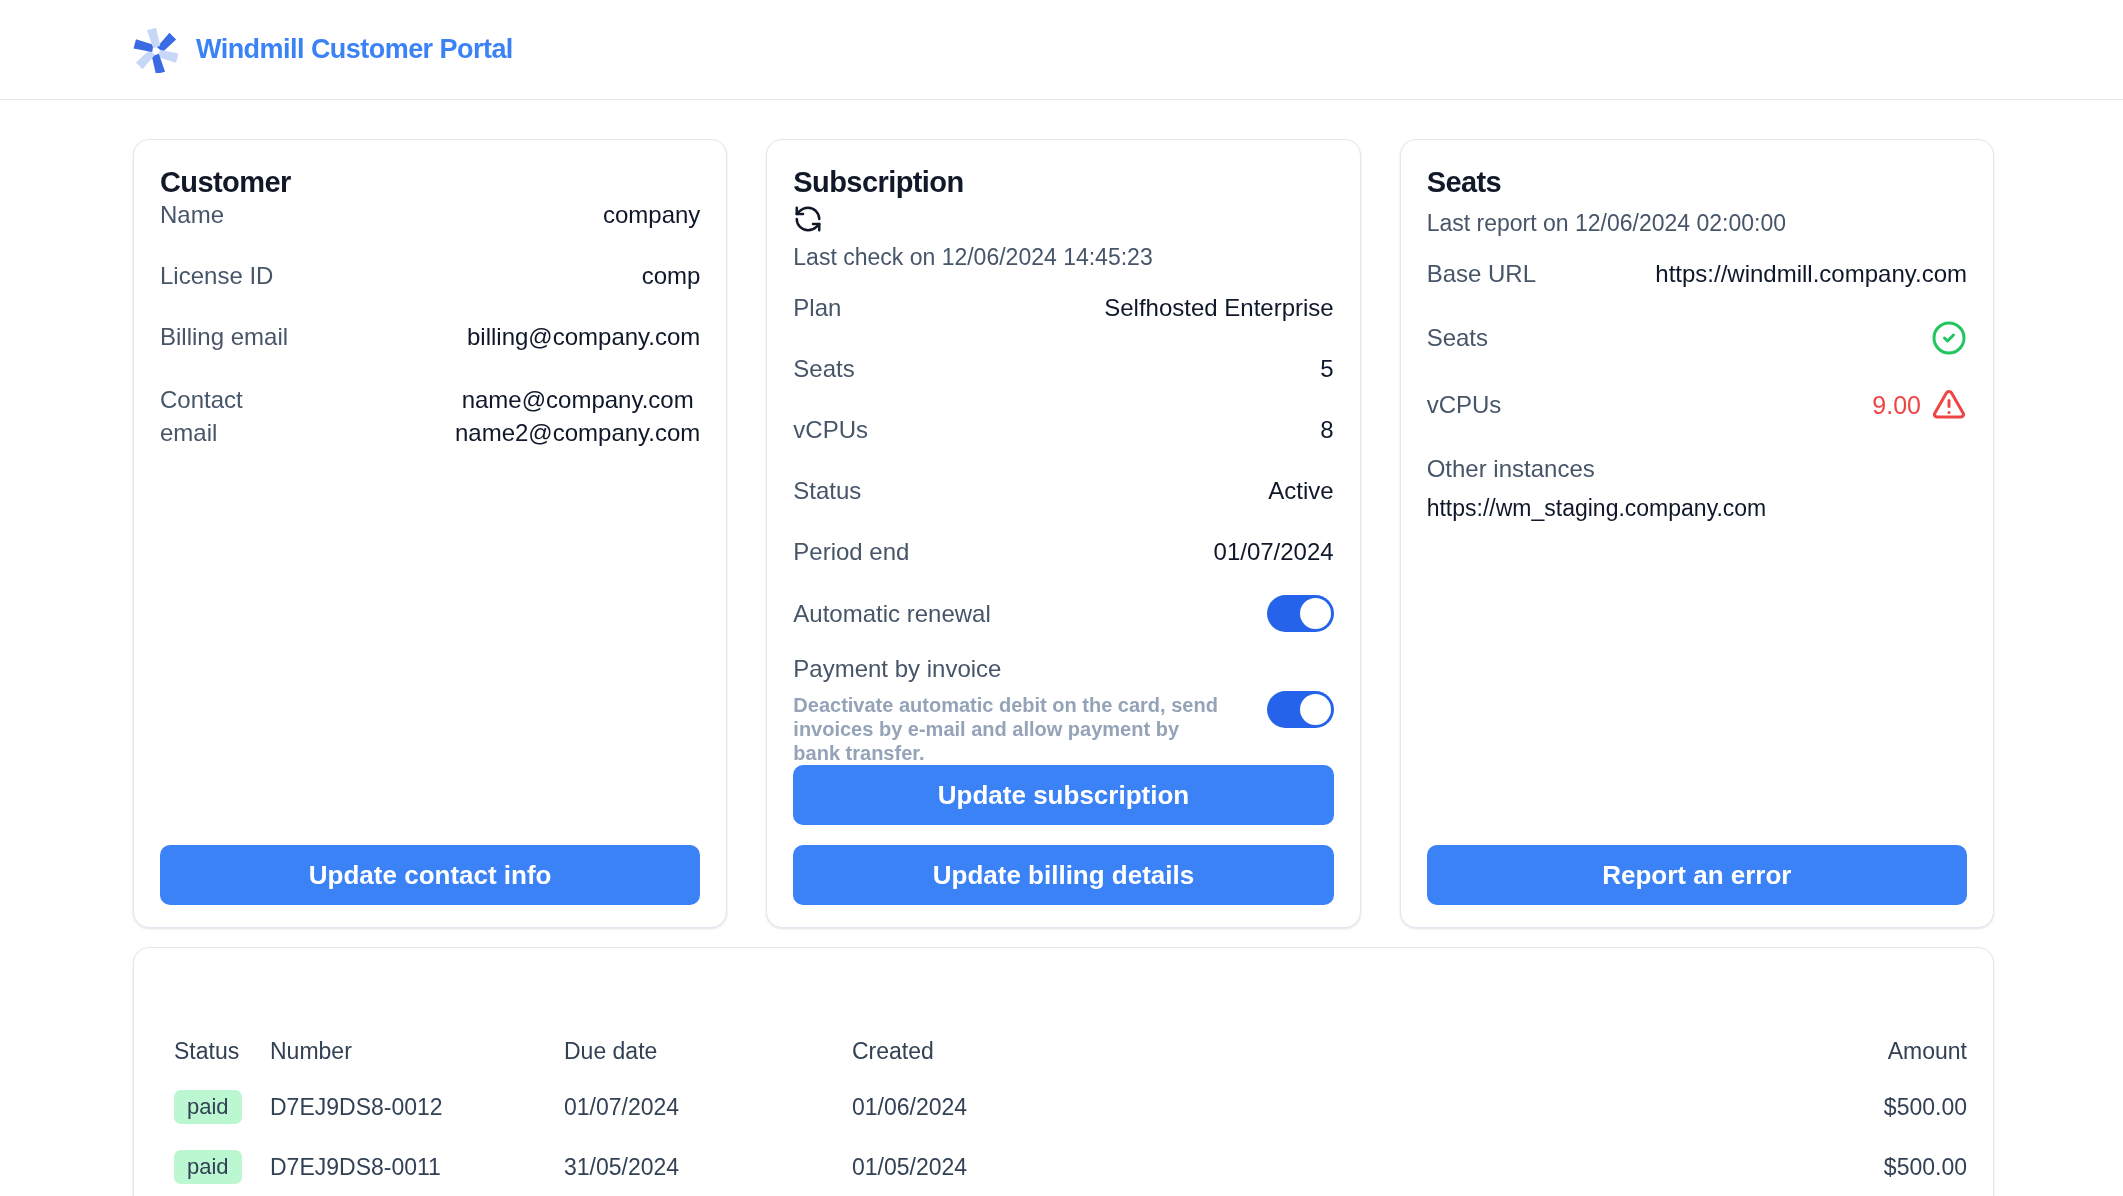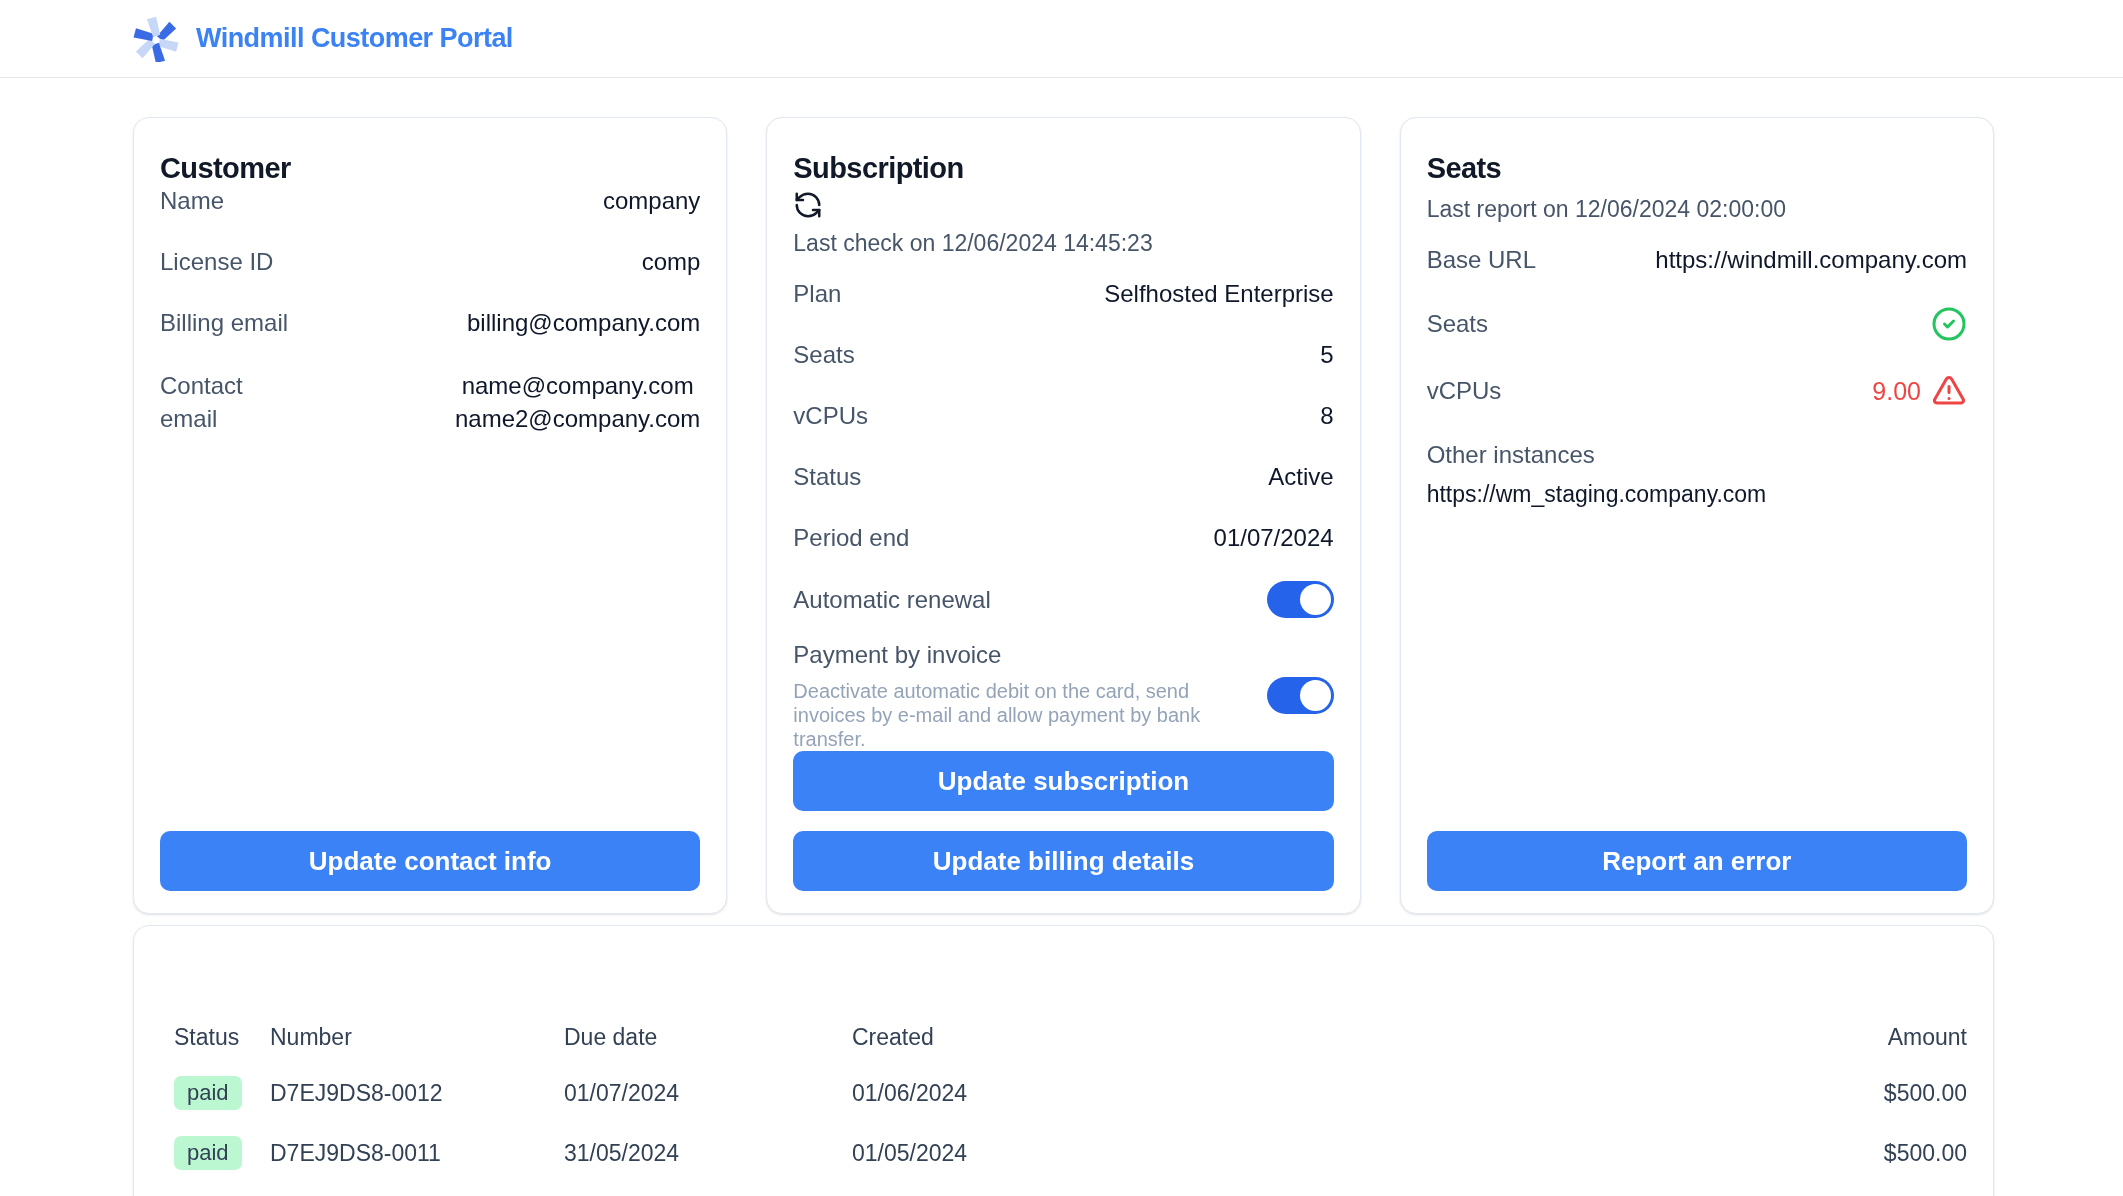--- a/index.html
+++ b/index.html
@@ -1,30 +1,30 @@
 <!DOCTYPE html>
 <html><head>
 <meta charset="utf-8">
 <style>
   * { margin:0; padding:0; box-sizing:border-box; }
   html,body { width:2123px; height:1196px; overflow:hidden; background:#ffffff;
     font-family:"Liberation Sans","DejaVu Sans",sans-serif; color:#0f172a; }
 
   
-  .app-header { height:78px; display:flex; align-items:center; gap:17px;
+  .app-header { height:100px; display:flex; align-items:center; gap:17px;
     padding:8px 133px; border-bottom:1px solid #e5e7eb; }
   .app-title { font-size:27px; font-weight:800; color:#3b82f6; letter-spacing:-0.02em; }
 
   
   .main { padding:0 129px 0 133px; }
   .cards { margin-top:39px; display:grid; grid-template-columns:repeat(3,1fr);
     gap:39px; height:773px; }
   .card { border:1px solid #e2e8f0; border-radius:16px;
     box-shadow:0 1px 3px rgba(2,6,23,.07), 0 1px 2px rgba(2,6,23,.05);
-    padding:32px 26px 22px; display:flex; flex-direction:column; background:#fff; }
+    padding:24px 26px 22px; display:flex; flex-direction:column; background:#fff; }
   .card-title { font-size:29px; line-height:36px; font-weight:700; color:#111827;
     letter-spacing:-0.02em; }
   .title-row { display:flex; justify-content:space-between; align-items:flex-start;flex-direction:column; }
   .subtitle { margin-top:9px; font-size:23px; line-height:28px; color:#475569; }
 
   
   .rows { }
   .rows.after-subtitle { margin-top:22px; }
   .row { display:flex; justify-content:space-between; align-items:flex-start;
     font-size:24px; line-height:30px; min-height:30px; }
@@ -34,21 +34,21 @@
   .wrap-label { max-width:105px; line-height:33px; }
   .two-line { line-height:33px;text-align:center; }
   .value-with-icon { display:flex; align-items:center; gap:10px; }
   .danger-text { color:#ef4444; font-size:25px; }
   .instances-url { margin-top:10px; font-size:23px; line-height:28px; color:#0f172a; }
 
   
   .toggle-row { margin-top:28px; display:flex; justify-content:space-between; align-items:center; }
   .payment-row { margin-top:22px; display:flex; justify-content:space-between; align-items:center; gap:24px; }
   .toggle-label { font-size:24px; line-height:30px; color:#475569; }
-  .toggle-desc { margin-top:9px; font-size:20px; line-height:24px; color:#94a3b8; max-width:432px; }
+  .toggle-desc { margin-top:9px; font-size:20px; line-height:24px; color:#94a3b8; max-width:432px;font-weight:bold; }
   .toggle { position:relative; width:67px; height:37px; border-radius:19px; border:none;
     background:#2563eb; cursor:pointer; flex:none; }
   .toggle .knob { position:absolute; top:3px; right:3px; width:31px; height:31px;
     border-radius:50%; background:#ffffff; }
 
   
   .actions { margin-top:auto; display:flex; flex-direction:column; gap:20px; }
   .btn { height:60px; width:100%; border:none; border-radius:10px; background:#3b82f6;
     color:#ffffff; font-size:26px; font-weight:600; font-family:inherit; cursor:pointer;
     display:flex; align-items:center; justify-content:center; }

